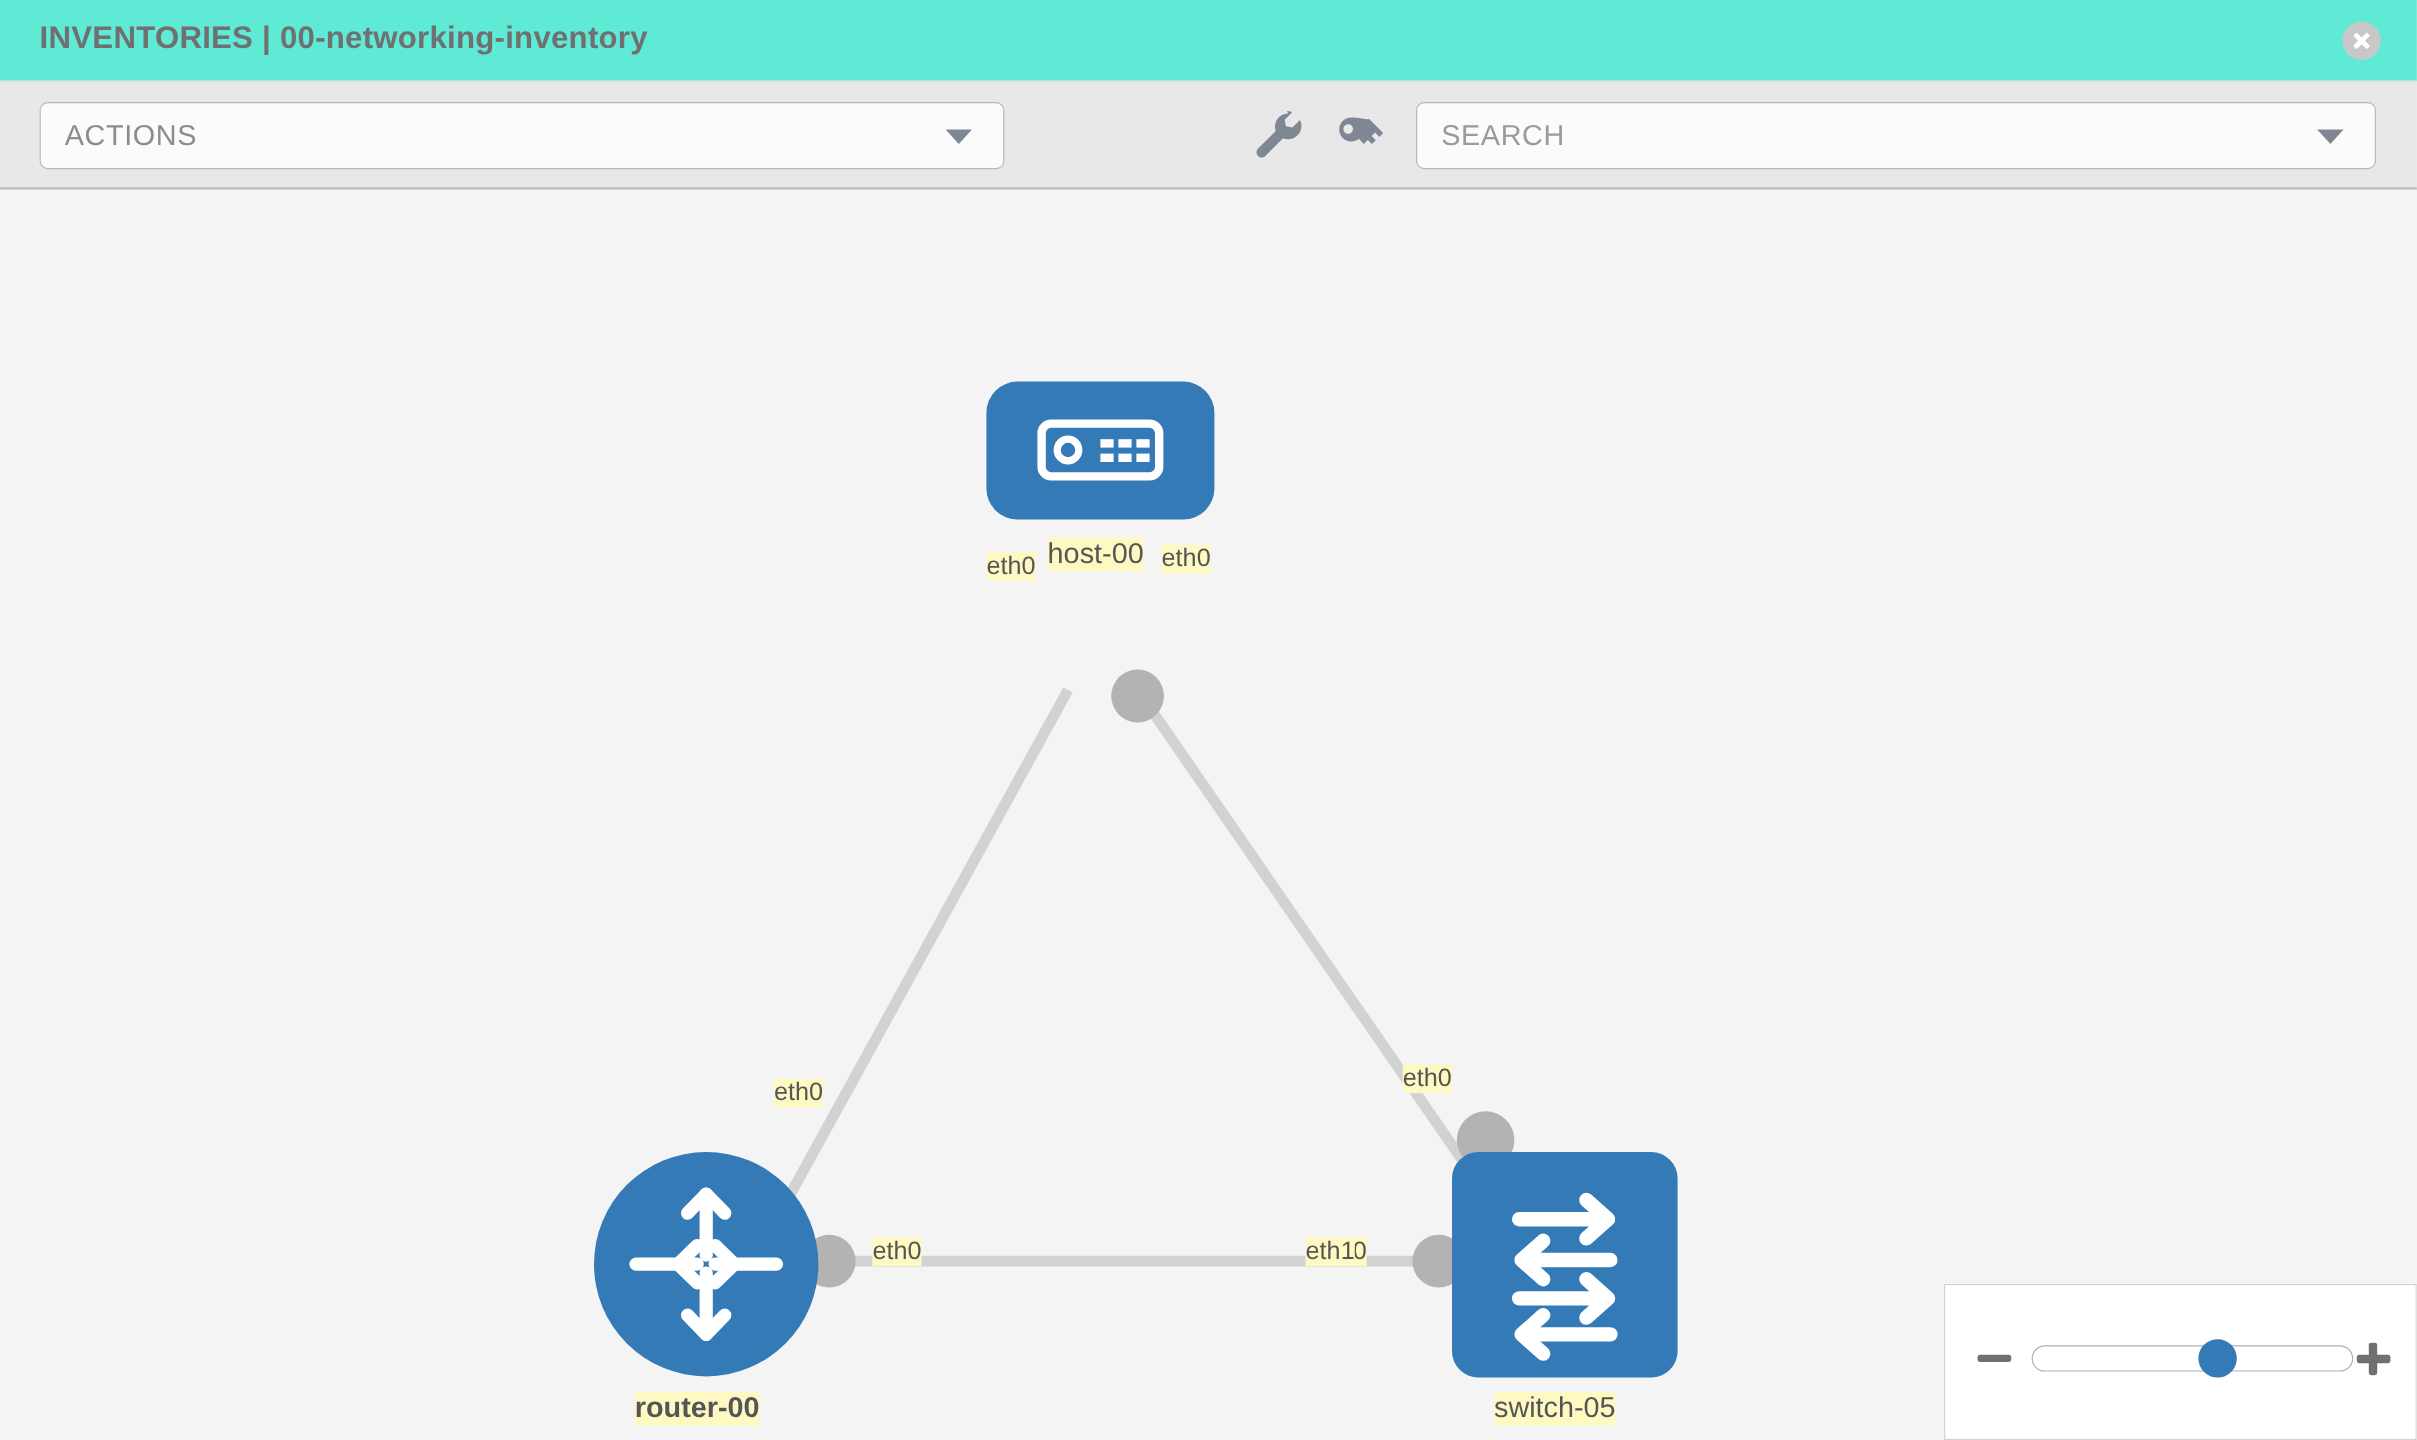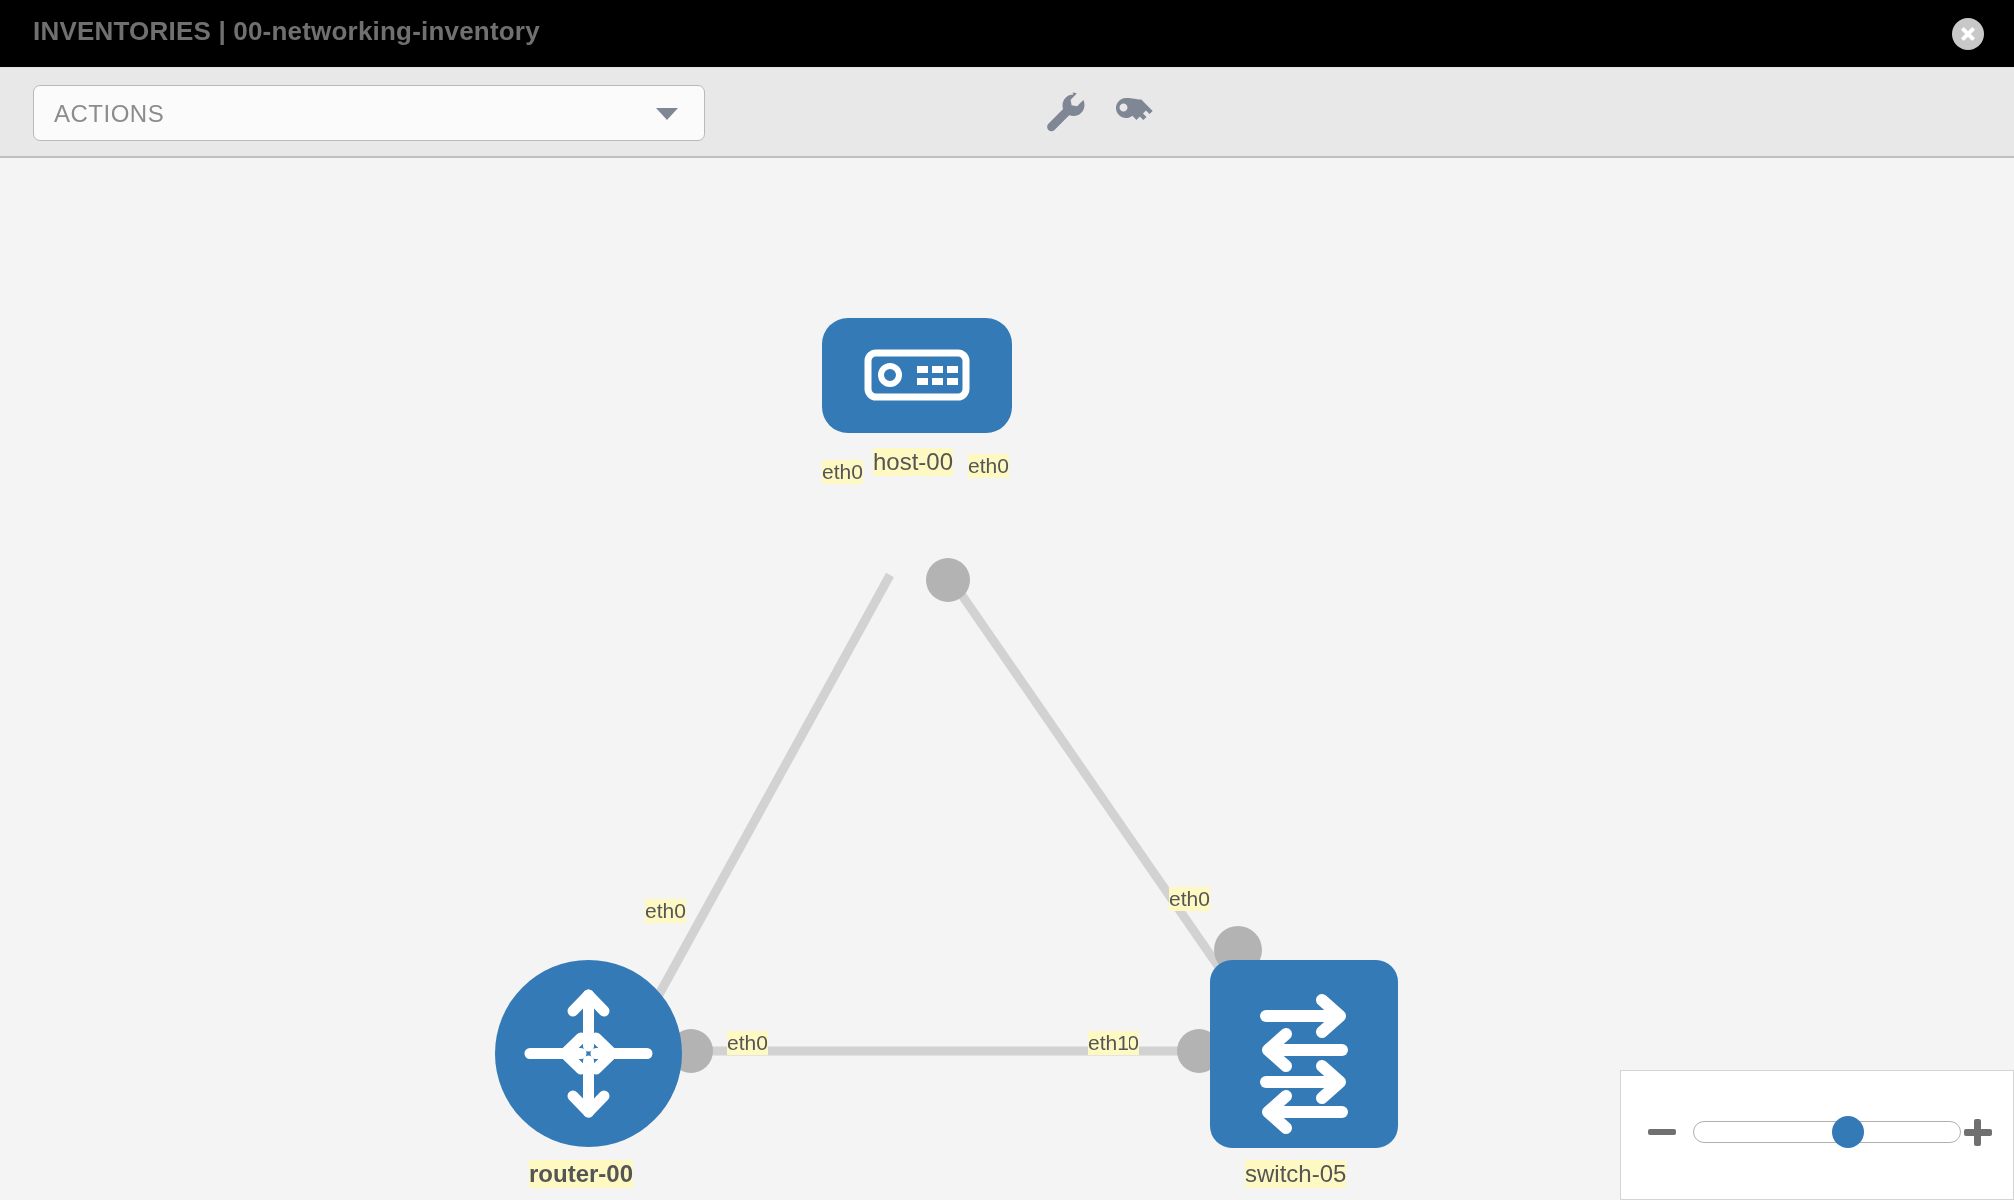--- a/index.html
+++ b/index.html
@@ -7,21 +7,21 @@
     width: 2014px; height: 1200px;
     font-family: "Liberation Sans", sans-serif;
     background: #f5f5f5;
     overflow: hidden;
   }
 
   
   .header {
     position: absolute; top: 0; left: 0;
     width: 2014px; height: 68px;
-    background: #000000;
+    background: #5eead4;
     border-bottom: 1px solid #e3e3e3;
   }
   .page-title {
     position: absolute; left: 33px; top: 16px;
     font-size: 26px; font-weight: bold;
     color: #707070; letter-spacing: 0.2px;
     white-space: nowrap;
   }
   .close-btn {
     position: absolute; right: 30px; top: 18px;
@@ -39,21 +39,21 @@
 
   
   .toolbar {
     position: absolute; top: 68px; left: 0;
     width: 2014px; height: 90px;
     background: #e8e8e8;
     border-bottom: 2px solid #bfbfbf;
   }
   .actions-select {
     position: absolute; left: 33px; top: 17px;
-    width: 672px; height: 56px;
+    width: 804px; height: 56px;
     background: #fbfbfb;
     border: 1px solid #b9b9b9;
     border-radius: 7px;
   }
   .actions-label {
     position: absolute; left: 20px; top: 14px;
     font-size: 24px; color: #8c8c8c; letter-spacing: .5px;
   }
   .caret {
     position: absolute; right: 26px; top: 50%;
@@ -179,20 +179,24 @@
       <path fill="#7f8694" d="M33.5 6.5c-6.1 0-11 4.9-11 11 0 1.3.2 2.5.6 3.6L8.4 35.8c-1.7 1.7-1.7 4.4 0 6.1 1.7 1.7 4.4 1.7 6.1 0l14.7-14.7c1.3.5 2.8.8 4.3.8 6.1 0 11-4.9 11-11 0-1.8-.4-3.4-1.2-4.9l-6.2 6.2-5.5-1-1-5.5 6.2-6.2c-1.4-.7-2.9-1.1-4.3-1.1z"></path>
     </svg>
   </div>
 
   <div class="tool-icon key">
     <svg viewBox="0 0 50 50" width="50" height="50" aria-hidden="true">
       <path fill="#7f8694" d="M18 10c-5.5 0-10 4.5-10 10s4.5 10 10 10c2.4 0 4.6-.9 6.3-2.3l4.2 4.2 3.3-3.3 3.5 3.5 3.2-3.2-3.5-3.5 2.9-2.9 3.6 3.6 3.2-3.2-11.7-11.7C30.9 12.2 26.3 10 18 10zm-2.5 5.5c2.2 0 4 1.8 4 4s-1.8 4-4 4-4-1.8-4-4 1.8-4 4-4z"></path>
     </svg>
   </div>
 
+  <div class="search-box">
+    <span class="search-label">SEARCH</span>
+    <span class="caret"></span>
+  </div>
 </div>
 
 <div class="canvas">
 
   <svg id="topo-svg" width="2014" height="1040">
     <g>
       <line x1="890" y1="415" x2="645" y2="860" stroke="#d2d2d2" stroke-width="9"></line>
     </g>
     <g>
       <line x1="948" y1="415" x2="1245" y2="845" stroke="#d2d2d2" stroke-width="9"></line>

